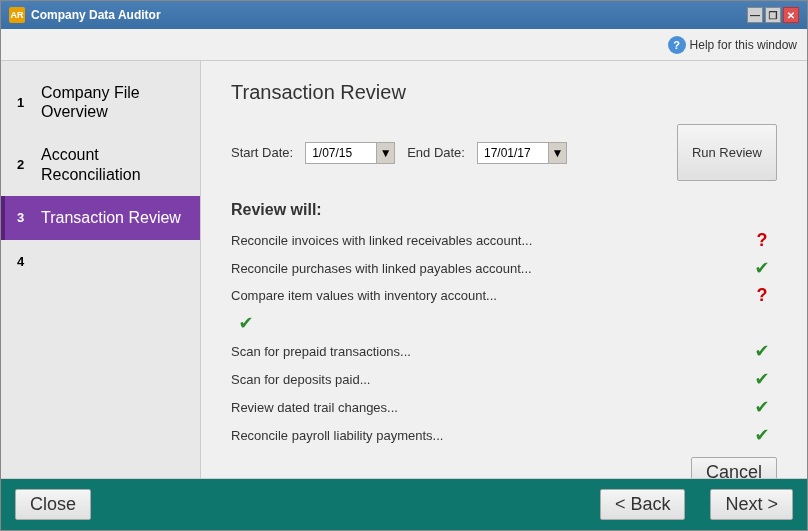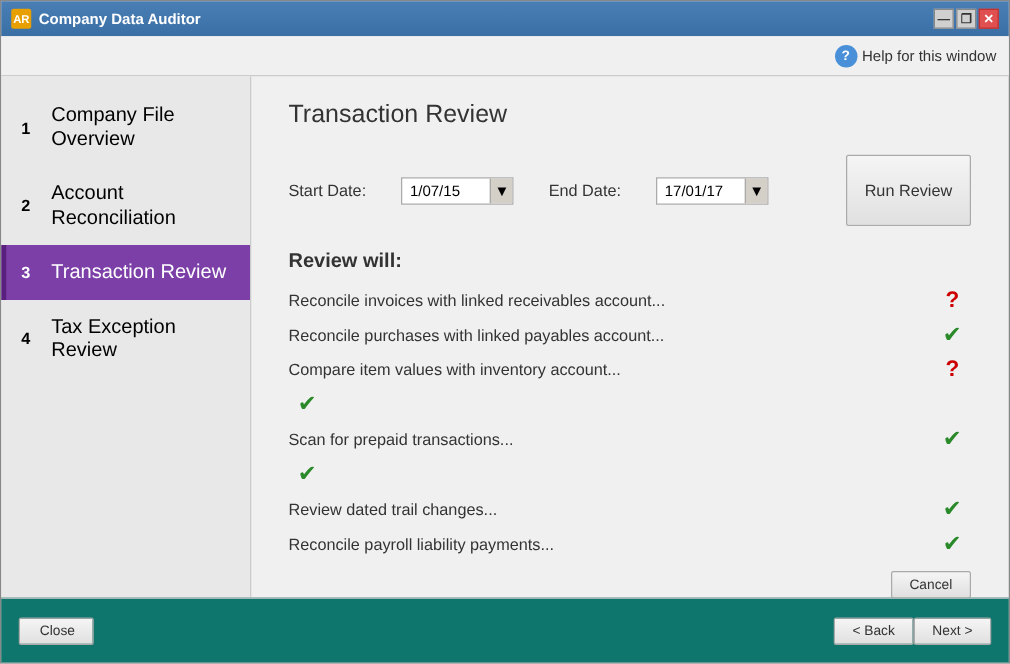--- a/index.html
+++ b/index.html
@@ -160,21 +160,21 @@
     .page-title {
       font-size: 20px;
       font-weight: normal;
       color: #333;
       margin-bottom: 20px;
     }
 
     .date-row {
       display: flex;
       align-items: center;
-      gap: 28px;
+      gap: 12px;
       margin-bottom: 20px;
     }
 
     .date-label {
       font-size: 13px;
       color: #333;
     }
 
     .date-input {
       display: flex;
@@ -261,41 +261,40 @@
       flex-shrink: 0;
     }
 
     .footer-left {
       display: flex;
       gap: 8px;
     }
 
     .footer-right {
       display: flex;
-      gap: 0;
+      gap: 25px;
       align-items: center;
       padding-left: 36px;
     }
 
     .cancel-btn-area {
       display: flex;
       justify-content: flex-end;
       padding: 8px 0 4px;
     }
 
     .btn {
       padding: 4px 14px;
       background: linear-gradient(to bottom, #f5f5f5, #e0e0e0);
       border: 1px solid #aaa;
       border-radius: 2px;
       cursor: pointer;
-      font-size: 11px;
+      font-size: 18px;
       color: #333;
       min-width: 60px;
-      text-align: right;
     }
 
     .content-wrapper {
       flex: 1;
       display: flex;
       flex-direction: column;
     }
 
     .spacer { flex: 1; }
   </style>
@@ -337,21 +336,20 @@
       <div class="nav-item">
         <span class="num">2</span>
         <span class="label">Account Reconciliation</span>
       </div>
       <div class="nav-item active">
         <span class="num">3</span>
         <span class="label">Transaction Review</span>
       </div>
       <div class="nav-item">
         <span class="num">4</span>
-        <span class="label">Tax Exception Review</span>
       </div>
     </div>
 
     <div class="content-area">
       <div class="content-wrapper">
 
         <h1 class="page-title">Transaction Review</h1>
 
         <div class="date-row">
           <span class="date-label">Start Date:</span>
@@ -388,20 +386,21 @@
               <span class="status-icon question">?</span>
             </div>
             <div class="review-item">
               <span class="status-icon check">✔</span>
             </div>
             <div class="review-item">
               <span class="review-item-text">Scan for prepaid transactions...</span>
               <span class="status-icon check">✔</span>
             </div>
             <div class="review-item">
+              <span class="review-item-text">Scan for deposits paid...</span>
               <span class="status-icon check">✔</span>
             </div>
             <div class="review-item">
               <span class="review-item-text">Review dated trail changes...</span>
               <span class="status-icon check">✔</span>
             </div>
             <div class="review-item">
               <span class="review-item-text">Reconcile payroll liability payments...</span>
               <span class="status-icon check">✔</span>
             </div>

